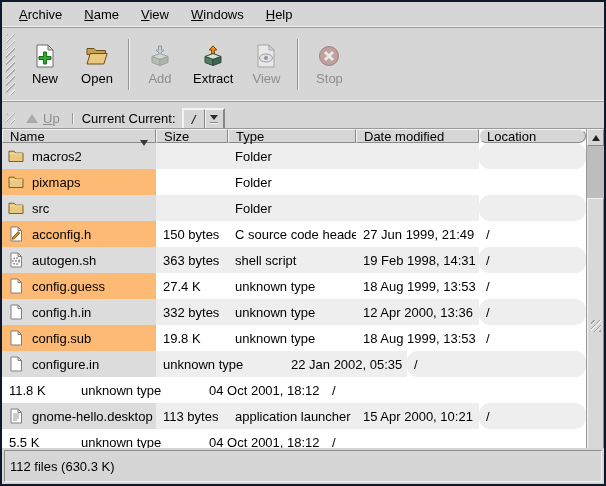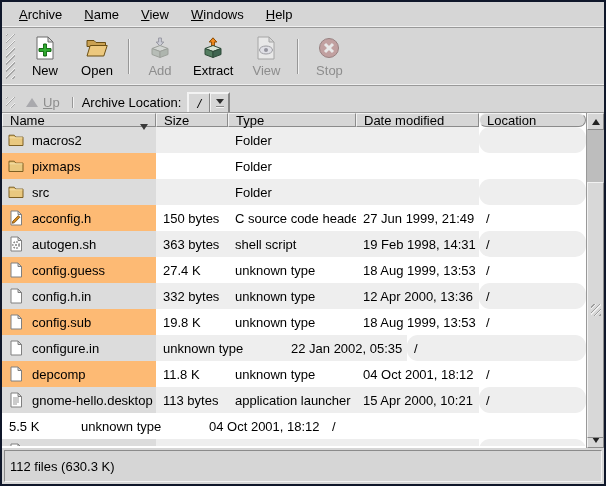--- a/index.html
+++ b/index.html
@@ -14,21 +14,21 @@
     position: relative; overflow: hidden;
   }
 
   
   .menubar { height: 26px; display:flex; align-items:center; padding-left:6px;
              border-bottom:1px solid #999; box-shadow: inset 0 -1px 0 #efefef; }
   .menu-item { display:inline-block; padding:4px 11px; cursor:default; }
   .menu-item::first-letter { text-decoration: underline; }
 
   
-  .toolbar { height:58px; display:flex; align-items:center; padding:3px 2px;
+  .toolbar { height:74px; display:flex; align-items:center; padding:3px 2px;
              border-bottom:1px solid #999; box-shadow: inset 0 -1px 0 #efefef; }
   .grip { width:9px; align-self:stretch; margin:3px 4px 3px 2px;
           background: repeating-linear-gradient(135deg,#f0f0f0 0 1px,#a8a8a8 1px 2px,#d6d6d6 2px 5px); }
   .tb-btn { display:flex; flex-direction:column; align-items:center; justify-content:center;
             gap:3px; padding:2px 7px; min-width:52px; height:52px; }
   .tb-btn .ic { width:24px; height:24px; display:block; }
   .tb-btn.disabled { color:#8d8d8d; }
   .tb-btn.disabled svg { opacity:.45; filter:grayscale(30%); }
   .tb-sep { width:1px; background:#979797; box-shadow:1px 0 0 #f1f1f1; align-self:stretch; margin:8px 5px; }
 
@@ -172,21 +172,21 @@
     </div>
   </div>
 
   <div class="locationbar">
     <div class="grip"></div>
     <div class="up-btn">
       <span class="up-tri"></span>
       <span class="up-label">Up</span>
     </div>
     <div class="loc-sep"></div>
-    <span class="loc-label">Archive Location:</span>
+    <span class="loc-label">Current Current:</span>
     <div class="combo">
       <span class="combo-value">/</span>
       <span class="combo-arrow">
         <span class="combo-tri"></span>
         <span class="combo-line"></span>
       </span>
     </div>
   </div>
 
   <div class="table-area">
@@ -323,27 +323,20 @@
     <path d="M3 1h7l3.5 3.5V15H3z" fill="#fff" stroke="#808080"></path>
     <path d="M10 1l3.5 3.5H10z" fill="#dcdcdc" stroke="#808080"></path>
   </svg>
               <span>configure.in</span>
             </div>
             <div class="cell c-type">unknown type</div>
             <div class="cell c-date">22 Jan 2002, 05:35</div>
             <div class="cell c-loc">/</div>
           </div>
           <div class="trow even">
-            <div class="cell c-name">
-              <svg width="16" height="16" viewBox="0 0 16 16">
-    <path d="M3 1h7l3.5 3.5V15H3z" fill="#fff" stroke="#808080"></path>
-    <path d="M10 1l3.5 3.5H10z" fill="#dcdcdc" stroke="#808080"></path>
-  </svg>
-              <span>depcomp</span>
-            </div>
             <div class="cell c-size">11.8 K</div>
             <div class="cell c-type">unknown type</div>
             <div class="cell c-date">04 Oct 2001, 18:12</div>
             <div class="cell c-loc">/</div>
           </div>
           <div class="trow odd">
             <div class="cell c-name">
               <svg width="16" height="16" viewBox="0 0 16 16">
     <path d="M3 1h7l3.5 3.5V15H3z" fill="#fff" stroke="#808080"></path>
     <path d="M10 1l3.5 3.5H10z" fill="#dcdcdc" stroke="#808080"></path>

